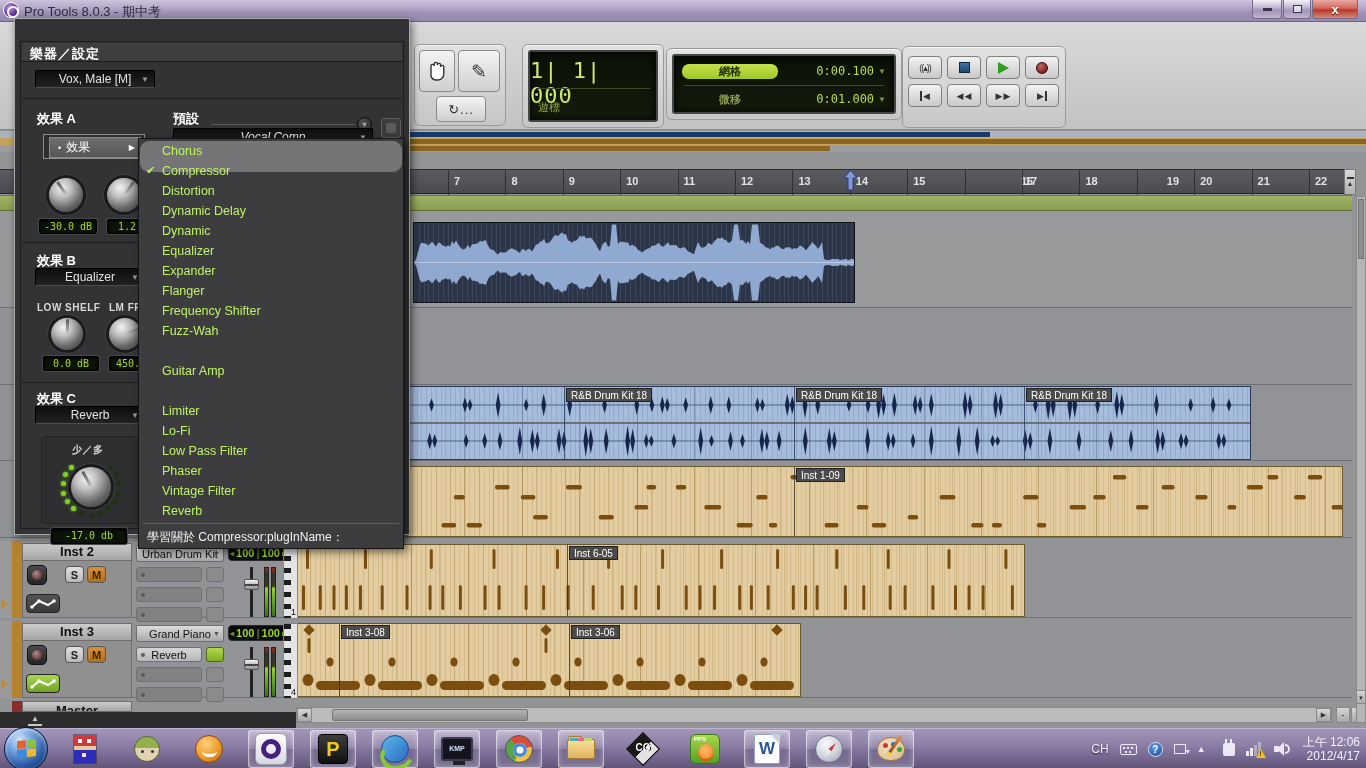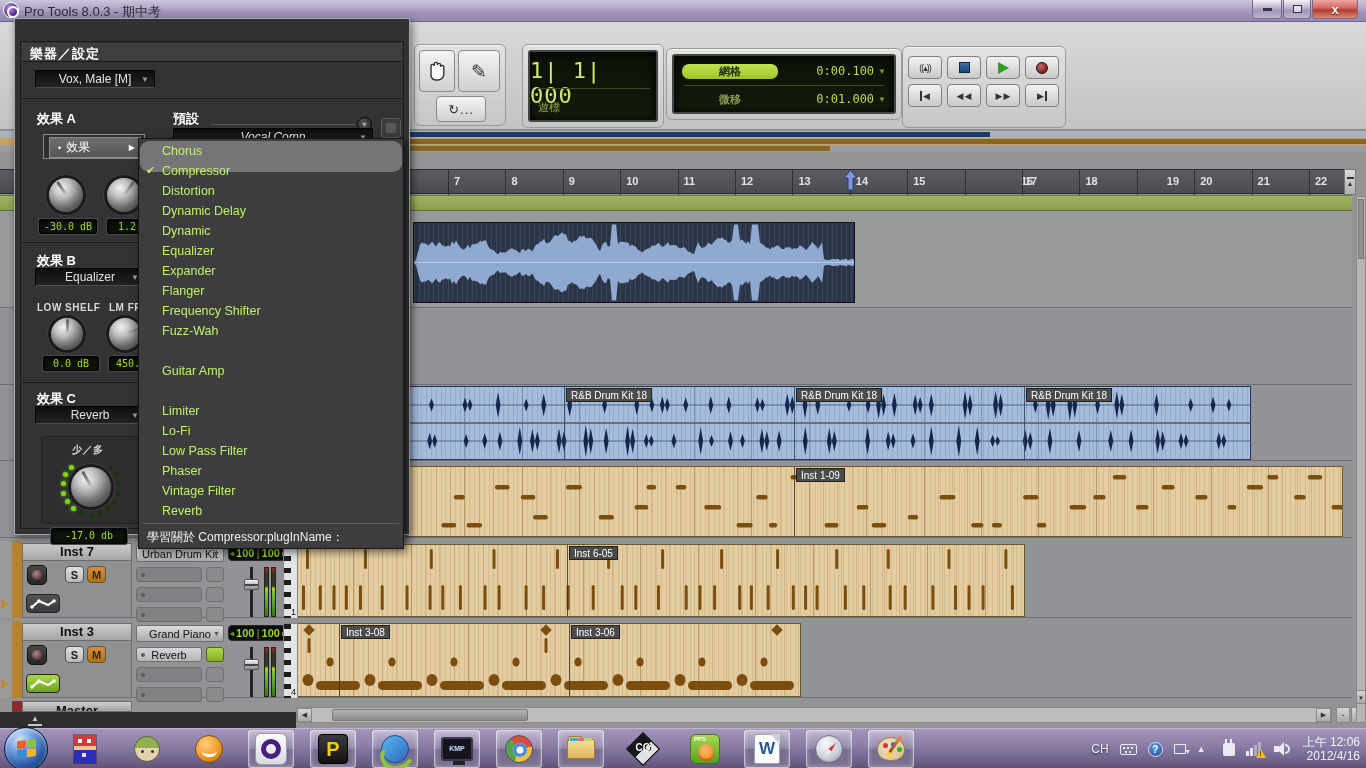--- a/index.html
+++ b/index.html
@@ -720,21 +720,21 @@
   <div class="zoombox" style="left:1351px;">+</div>
   <div id="vscroll">
       <div id="vthumb"></div>
     </div>
   <div id="vscroll-down">▼</div>
 
   <div id="track-panel">
       <div class="tp-gutter" style="top: 3px; height: 77px;"></div>
       <div class="tp-colorstrip" style="top: 3px; height: 77px; background: rgb(181, 130, 46);"></div>
       <div class="tp-expand" style="top: 61px;"></div>
-      <div class="tp-header" style="top: 5px;">Inst 7</div>
+      <div class="tp-header" style="top: 5px;">Inst 2</div>
       <div class="tp-body" style="left: 22px; top: 23px; width: 110px; height: 57px;">
         <div class="tp-rec" style="left: 4px; top: 4px;">
           <i></i>
         </div>
         <div class="tp-sm tp-s" style="left: 42px; top: 5px;">S</div>
         <div class="tp-sm tp-m" style="left: 64px; top: 5px;">M</div>
         <div class="tp-auto" style="left: 3px; top: 33px; background: linear-gradient(rgb(83, 83, 83), rgb(58, 58, 58));">
           <svg width="28" height="14" viewBox="0 0 28 14">
             <polyline points="3,10 10,4 19,8 25,4" fill="none" stroke="#fff" stroke-width="2"></polyline>
             <circle cx="3" cy="10" r="1.8" fill="#fff"></circle>
@@ -1042,17 +1042,17 @@
           <i class="b4"></i>
           <span class="warn"></span>
         </span>
       <span class="tray-spk">
           <span class="box"></span>
           <span class="cone"></span>
           <span class="wav"></span>
         </span>
       <div id="tray-clock">
         <div>上午 12:06</div>
-        <div>2012/4/16</div>
+        <div>2012/4/17</div>
       </div>
     </div>
   </div>
 </div>
 
 </body></html>

